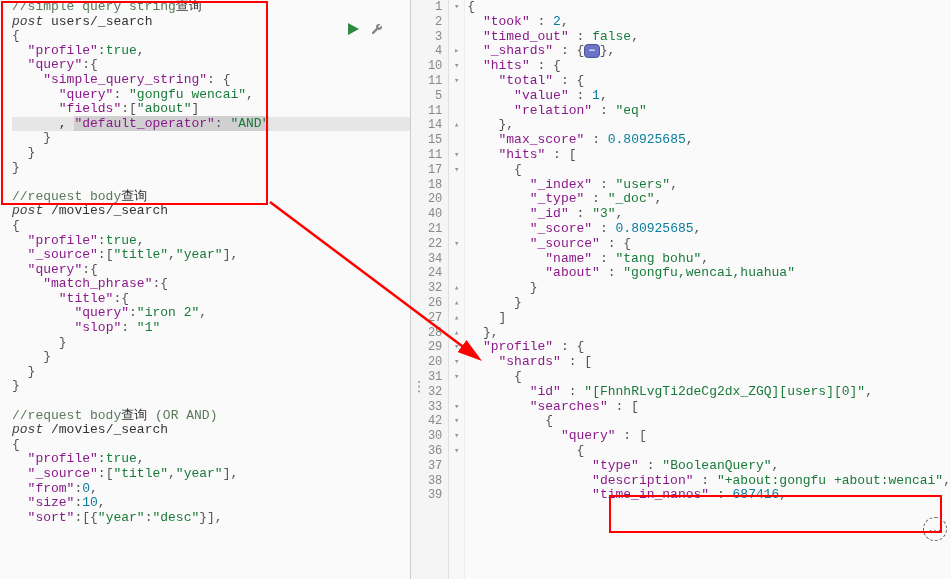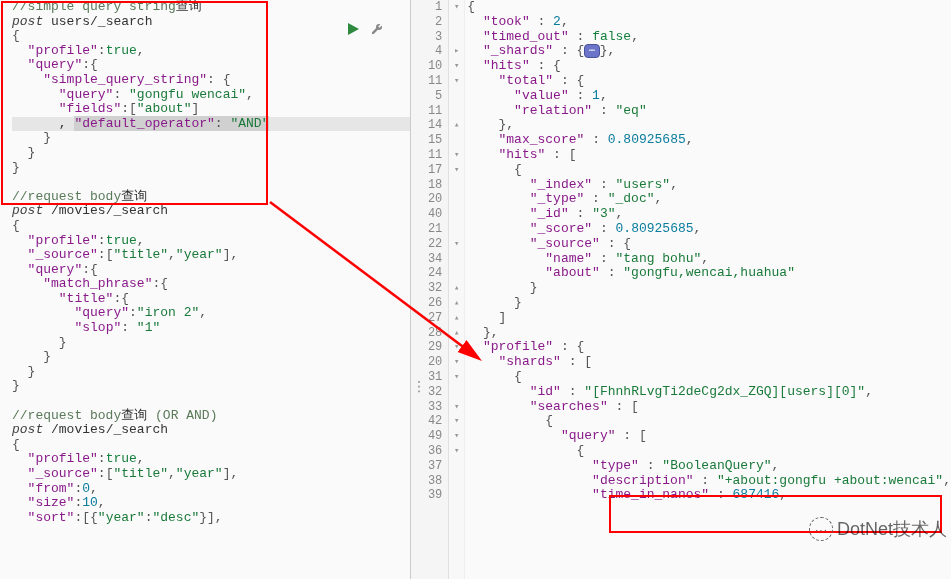--- a/index.html
+++ b/index.html
@@ -185,21 +185,21 @@
         <div>32</div>
         <div>26</div>
         <div>27</div>
         <div>28</div>
         <div>29</div>
         <div>20</div>
         <div>31</div>
         <div>32</div>
         <div>33</div>
         <div>42</div>
-        <div>49</div>
+        <div>30</div>
         <div>36</div>
         <div>37</div>
         <div>38</div>
         <div>39</div>
       </div>
     <div class="fold-col" id="fold-col">
         <div>▾</div>
         <div></div>
         <div></div>
         <div>▸</div>
@@ -247,14 +247,13 @@
       <polygon points="0,0 10,3 0,6" fill="red"></polygon>
     </marker>
   </defs>
   <line x1="2" y1="2" x2="210" y2="158" stroke="red" stroke-width="2.5" marker-end="url(#ah)"></line>
 </svg>
 
 <div class="drag-dots">⋮</div>
 
 <div class="watermark">
   <span class="circ">···</span>
-  <span>DotNet技术人</span>
 </div>
 
 </body></html>

